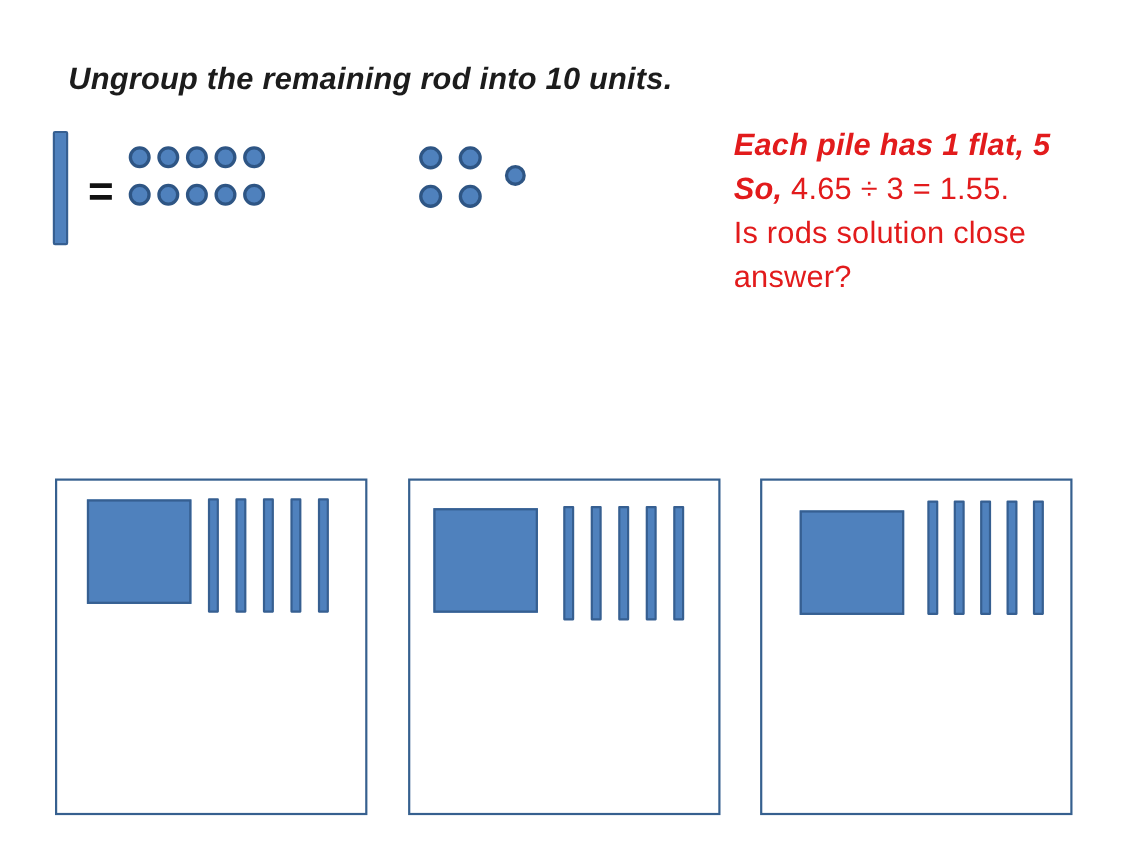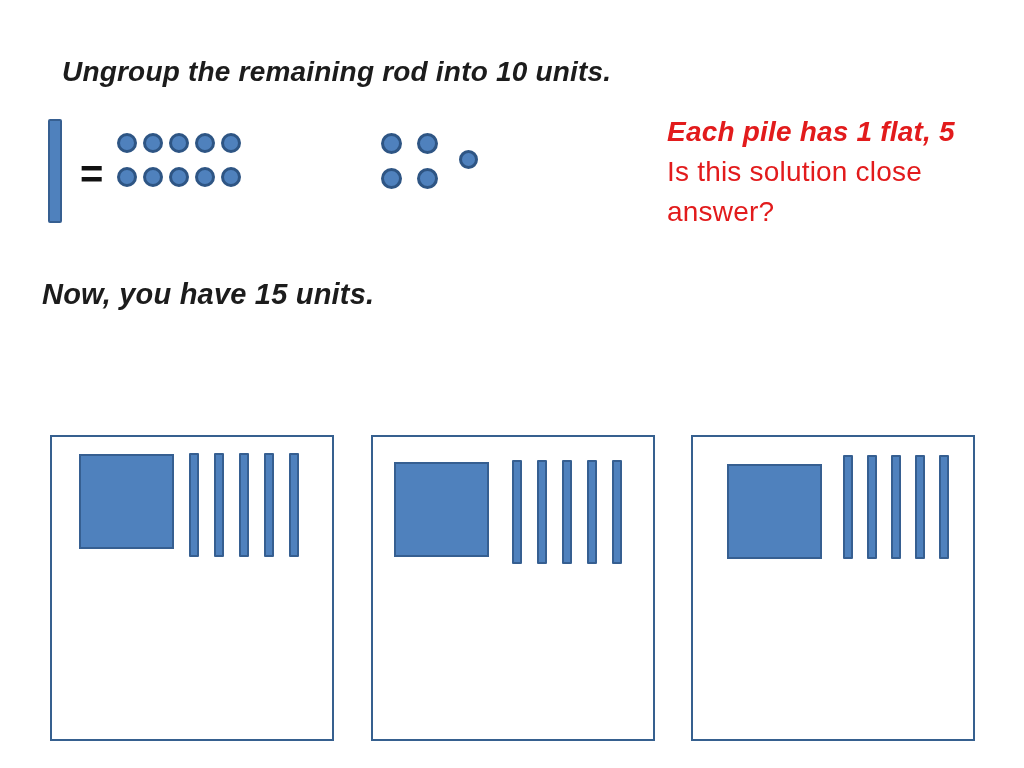--- a/index.html
+++ b/index.html
@@ -130,26 +130,26 @@
     </div>
   <div class="units-g2">
       <div class="dot"></div>
       <div class="dot"></div>
       <div class="dot"></div>
       <div class="dot"></div>
     </div>
   <div class="dot-extra"></div>
 
   <div class="body-text">
-    <div>Now, you have 15 units.</div>
   </div>
 
   <div class="red-note">
     <div class="it">Each pile has 1 flat, 5</div>
-    <div class="rg">Is this solution close</div>
+    <div><span class="it">So,</span> <span class="rg">4.65 ÷ 3 = 1.55.</span></div>
+    <div class="rg">Is rods solution close</div>
     <div class="rg">answer?</div>
   </div>
 
   <div class="piles" id="piles">
       <div class="pile">
         <div class="flat"></div>
         <div class="rod-row">
           <div class="rod"></div>
           <div class="rod"></div>
           <div class="rod"></div>

